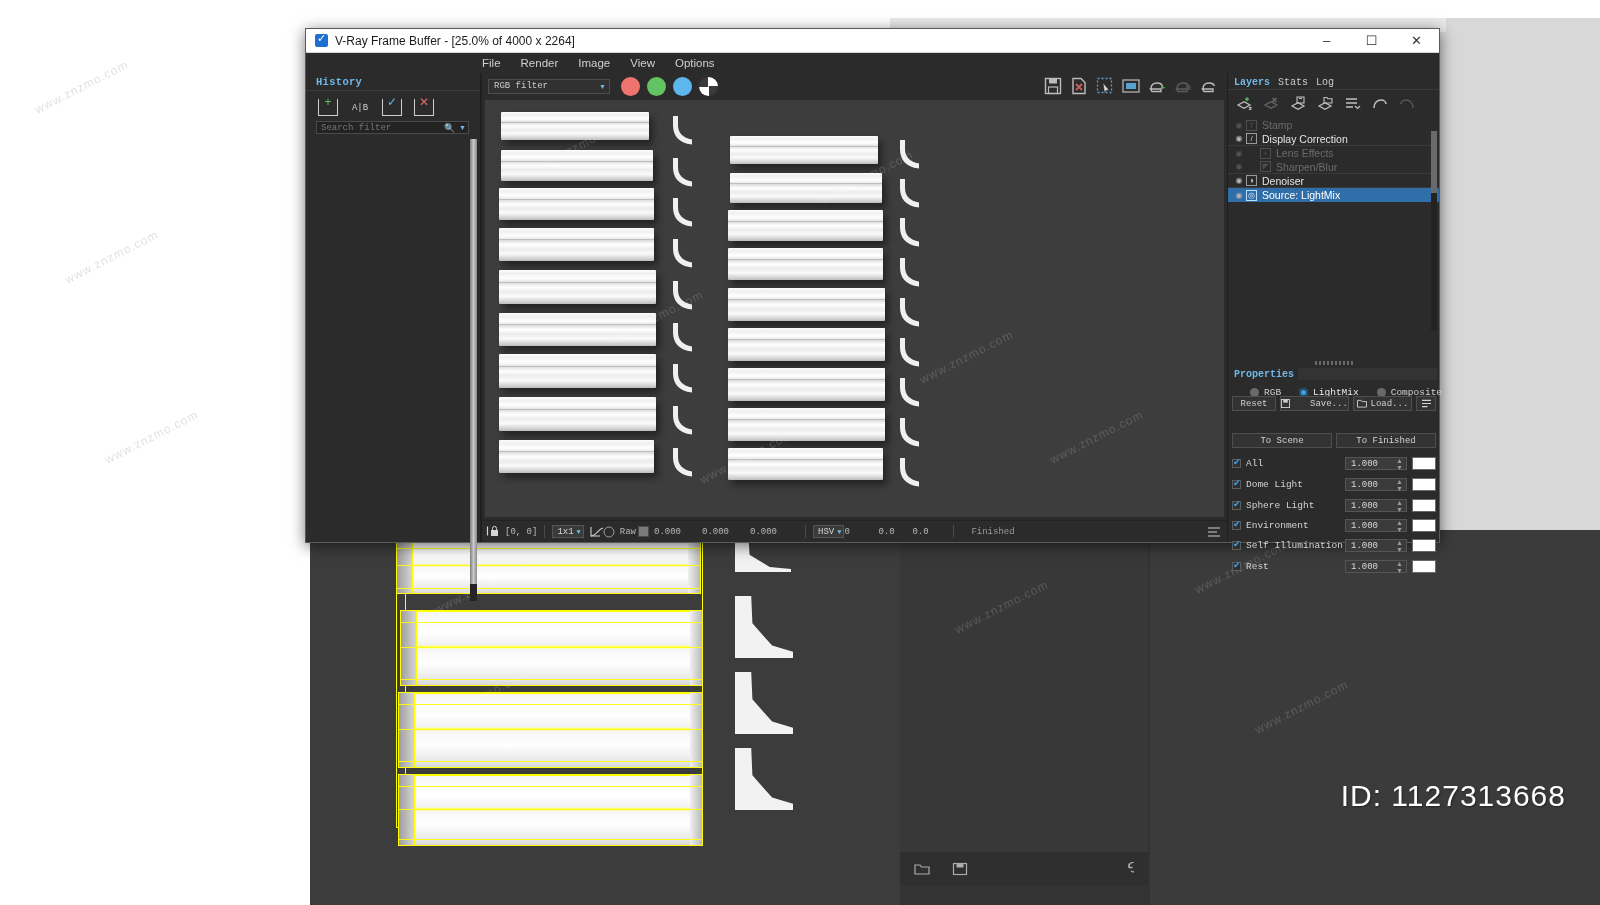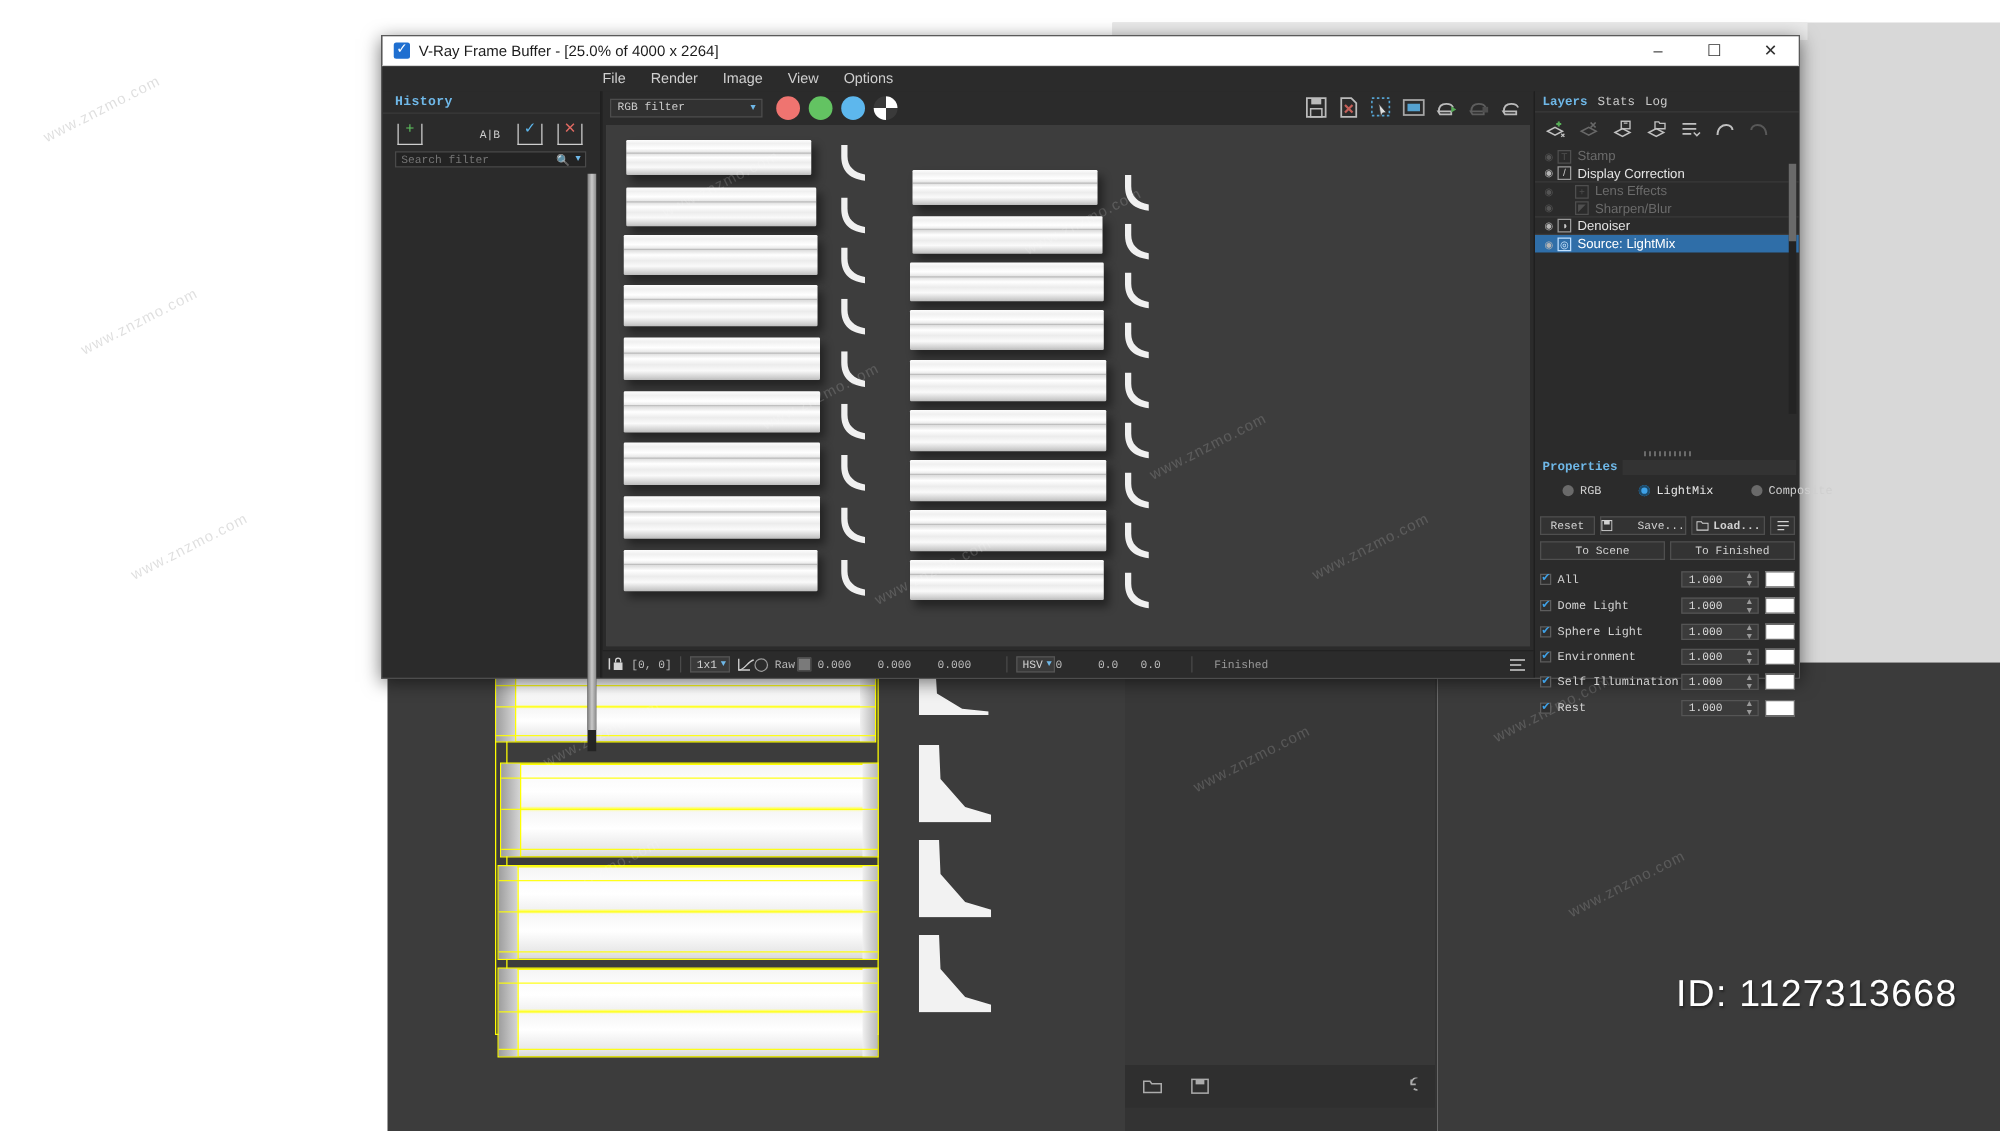--- a/index.html
+++ b/index.html
@@ -92,21 +92,21 @@
   .vfb-body { position:absolute; left:0; top:44px; right:0; bottom:0; display:flex; }
 
   
   .histpanel { width:175px; background:#2b2b2b; position:relative; border-right:1px solid #1f1f1f; }
   .tabrow { height:18px; display:flex; align-items:flex-end; padding-left:8px; border-bottom:1px solid #3b3b3b; }
   .tab { font-size:10.5px; color:#6fb8e8; padding:0 5px 2px 2px; font-family:"Liberation Mono",monospace;
          font-weight:bold; letter-spacing:.3px; }
   .hist-tools { display:flex; gap:12px; padding:8px 0 0 12px; }
   .htool { width:20px; height:17px; border:1.6px solid #cfcfcf; border-top:none; position:relative; }
   .htool .gl { position:absolute; left:50%; top:-3px; transform:translateX(-50%); font-size:12px; line-height:12px; }
-  .htool.plain { border:none;margin-left:32px; }
+  .htool.plain { border:none; }
   .searchbox {
     position:absolute; left:10px; top:48px; width:153px; height:13px; background:#232323;
     border:1px solid #4a4a4a; display:flex; align-items:center; padding:0 2px 0 4px;
   }
   .searchbox input {
     flex:1; background:transparent; border:none; outline:none; color:#7a7a7a; font-size:9px;
     font-family:"Liberation Mono",monospace;
   }
   .sb-ico { color:#cfcfcf; font-size:9px; margin-left:2px; }
   .sb-caret { color:#6fb8e8; font-size:7px; margin-left:3px; }
@@ -189,21 +189,21 @@
   .rp-scroll .th { width:6px; height:62px; background:#6a6a6a; }
 
   .grip { position:absolute; left:50%; transform:translateX(-50%); top:288px;
           width:38px; height:4px; background:repeating-linear-gradient(90deg,#6a6a6a 0 2px,transparent 2px 4px); }
 
   .props-hdr { position:absolute; left:0; top:294px; width:100%; height:14px; display:flex; align-items:center; }
   .props-hdr .ttl { font-size:10px; color:#6fb8e8; font-weight:bold; font-family:"Liberation Mono",monospace;
                     padding-left:6px; }
   .props-hdr .bar { flex:1; height:12px; background:#333; margin-left:4px; margin-right:2px; }
 
-  .radios { position:absolute; left:0; top:314px; width:100%; display:flex; align-items:center; padding-left:22px; gap:12px; }
+  .radios { position:absolute; left:0; top:314px; width:100%; display:flex; align-items:center; padding-left:22px; gap:0; }
   .radio { display:flex; align-items:center; font-size:9.5px; color:#cfcfcf;
            font-family:"Liberation Mono",monospace; margin-right:18px; }
   .radio .dot { width:9px; height:9px; border-radius:50%; background:#6a6a6a; margin-right:5px; }
   .radio.on .dot { background:#3fa2e8; box-shadow:inset 0 0 0 2px #1d4b6b; }
   .radio.on span { color:#e9e9e9; }
 
   .btnrow { position:absolute; left:4px; width:204px; display:flex; gap:4px; }
   .pbtn { height:15px; background:#333333; border:1px solid #4f4f4f; display:flex; align-items:center;
           justify-content:center; gap:4px; font-size:9px; color:#d2d2d2;
           font-family:"Liberation Mono",monospace; }
@@ -650,30 +650,30 @@
           <label class="radio on">
             <span class="dot"></span>
               <span>LightMix</span>
           </label>
           <label class="radio" style="margin-right:0;">
             <span class="dot"></span>
               <span>Composite</span>
           </label>
         </div>
 
-        <div class="btnrow" style="top:340px;">
+        <div class="btnrow" style="top:323px;">
           <div class="pbtn" style="flex:0 0 44px;">Reset</div>
           <div class="pbtn" style="flex:1;gap:20px;">
             <svg width="9" height="9" viewBox="0 0 10 10">
               <rect x="0.5" y="0.5" width="9" height="9" fill="none" stroke="#d2d2d2"></rect>
               <rect x="2.5" y="0.5" width="5" height="3.5" fill="#d2d2d2"></rect>
             </svg>
             <span>Save...</span>
           </div>
-          <div class="pbtn" style="flex:1;font-weight:bold;">
+          <div class="pbtn" style="flex:1;">
             <svg width="10" height="9" viewBox="0 0 11 10">
               <path d="M0.5 1.5h4l1 1.4h5V9h-10z" fill="none" stroke="#d2d2d2"></path>
             </svg>
             <span>Load...</span>
           </div>
           <div class="pbtn" style="flex:0 0 20px;">
             <svg width="11" height="9" viewBox="0 0 12 10">
               <path d="M1 1.5h10M1 5h10M1 8.5h6" stroke="#d2d2d2" stroke-width="1.2"></path>
             </svg>
           </div>

